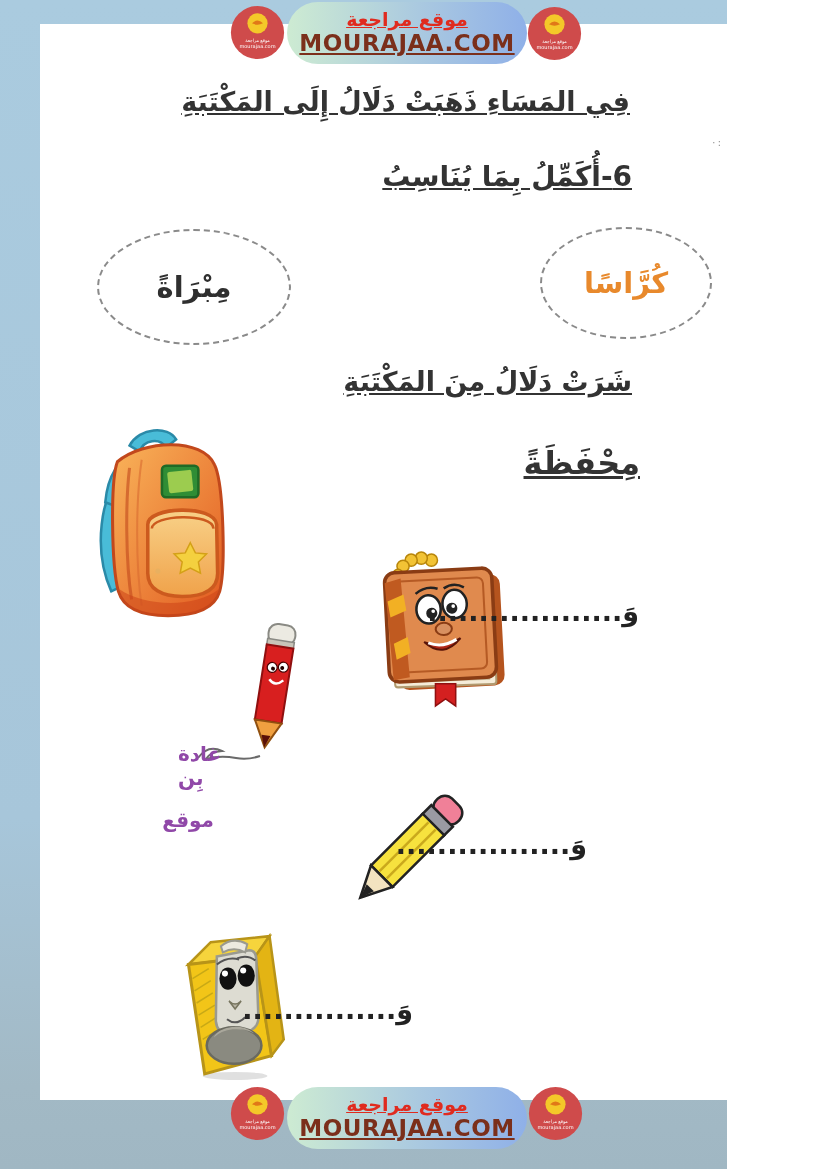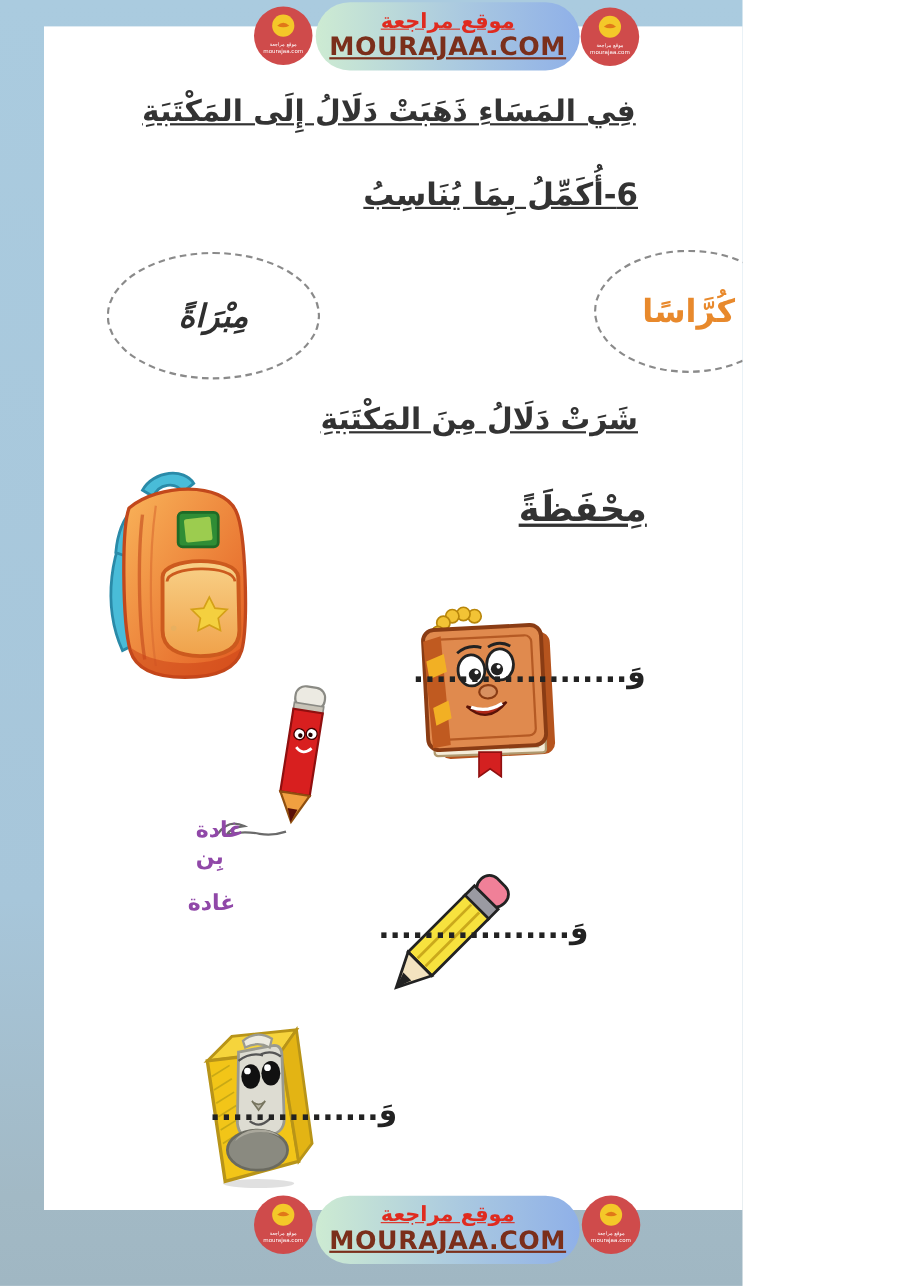--- a/index.html
+++ b/index.html
@@ -1,17 +1,17 @@
 <!DOCTYPE html>
 <html lang="ar"><head>
 <meta charset="utf-8">
 <style>
   html,body{margin:0;padding:0;}
   .canvas{
-    position:relative;width:675px;height:1169px;overflow:hidden;
+    position:relative;width:727px;height:1169px;overflow:hidden;
     background:linear-gradient(180deg,#aacbdf 0%,#a7c6da 70%,#a2b9c5 93%,#a0b7c3 100%);
     font-family:"DejaVu Sans",sans-serif;
   }
   .page{position:absolute;left:40px;top:24px;width:732px;height:1076px;background:#ffffff;}
   
   .pill{
     position:absolute;left:287px;width:240px;height:62px;border-radius:32px;
     background:linear-gradient(90deg,#cdebd2 0%,#aac9e0 55%,#8fb0e8 100%);
     display:flex;flex-direction:column;align-items:center;justify-content:center;z-index:3;
   }
@@ -65,21 +65,21 @@
 
   <div class="arline" style="top:86px;right:97px;font-size:27px;">فِي المَسَاءِ ذَهَبَتْ دَلَالُ إِلَى المَكْتَبَةِ</div>
 
   <div class="stray">·:</div>
 
   <div class="arline" style="top:160px;right:95px;font-size:28px;">6-أُكَمِّلُ بِمَا يُنَاسِبُ</div>
 
   <div class="ellipse" style="left:540px;top:227px;width:168px;height:108px;">
     <span class="orange">كُرَّاسًا</span>
   </div>
-  <div class="ellipse" style="left:97px;top:229px;width:190px;height:112px;font-style:italic;">
+  <div class="ellipse" style="left:97px;top:229px;width:190px;height:112px;">
     <span>مِبْرَاةً</span>
   </div>
 
   <div class="arline" style="top:444px;right:87px;font-size:32px;font-weight:700;">مِحْفَظَةً</div>
 
   <div class="arline" style="top:366px;right:95px;font-size:27px;">شَرَتْ دَلَالُ مِنَ المَكْتَبَةِ</div>
 
   <div class="ill" style="left:85px;top:418px;">
     <svg viewBox="0 0 160 200" width="162" height="205">
       <defs>
@@ -154,21 +154,21 @@
         <path d="M76 62 q7 7 14 -1" fill="none" stroke="#fff" stroke-width="2.5"></path>
         <path d="M68 104 h27 l-13 26 Z" fill="#f0a040" stroke="#905010" stroke-width="2"></path>
         <path d="M77 118 h9 l-4.5 12 Z" fill="#5a1008"></path>
       </g>
       <path d="M6 140 q10 -14 24 -7 q-12 1 -16 8 q14 -4 30 -1 q12 2 24 -2" fill="none" stroke="#6a6a6a" stroke-width="2"></path>
     </svg>
   </div>
 
   <div class="sig">
     <div class="l1">غادة بِن</div>
-    <div class="l2">غادة</div>
+    <div class="l2">موقع</div>
   </div>
 
   <div class="ill" style="left:333px;top:793px;">
     <svg viewBox="0 0 130 130" width="132" height="132">
       <g transform="rotate(45 65 65)">
         <rect x="50" y="-14" width="30" height="22" rx="10" fill="#f08098" stroke="#222" stroke-width="2.5"></rect>
         <rect x="50" y="5" width="30" height="13" fill="#9a9aa2" stroke="#222" stroke-width="2.5"></rect>
         <rect x="50" y="17" width="30" height="72" fill="#f7e23e" stroke="#222" stroke-width="2.5"></rect>
         <line x1="60" y1="19" x2="60" y2="87" stroke="#caa91c" stroke-width="2.5"></line>
         <line x1="70" y1="19" x2="70" y2="87" stroke="#caa91c" stroke-width="2.5"></line>

